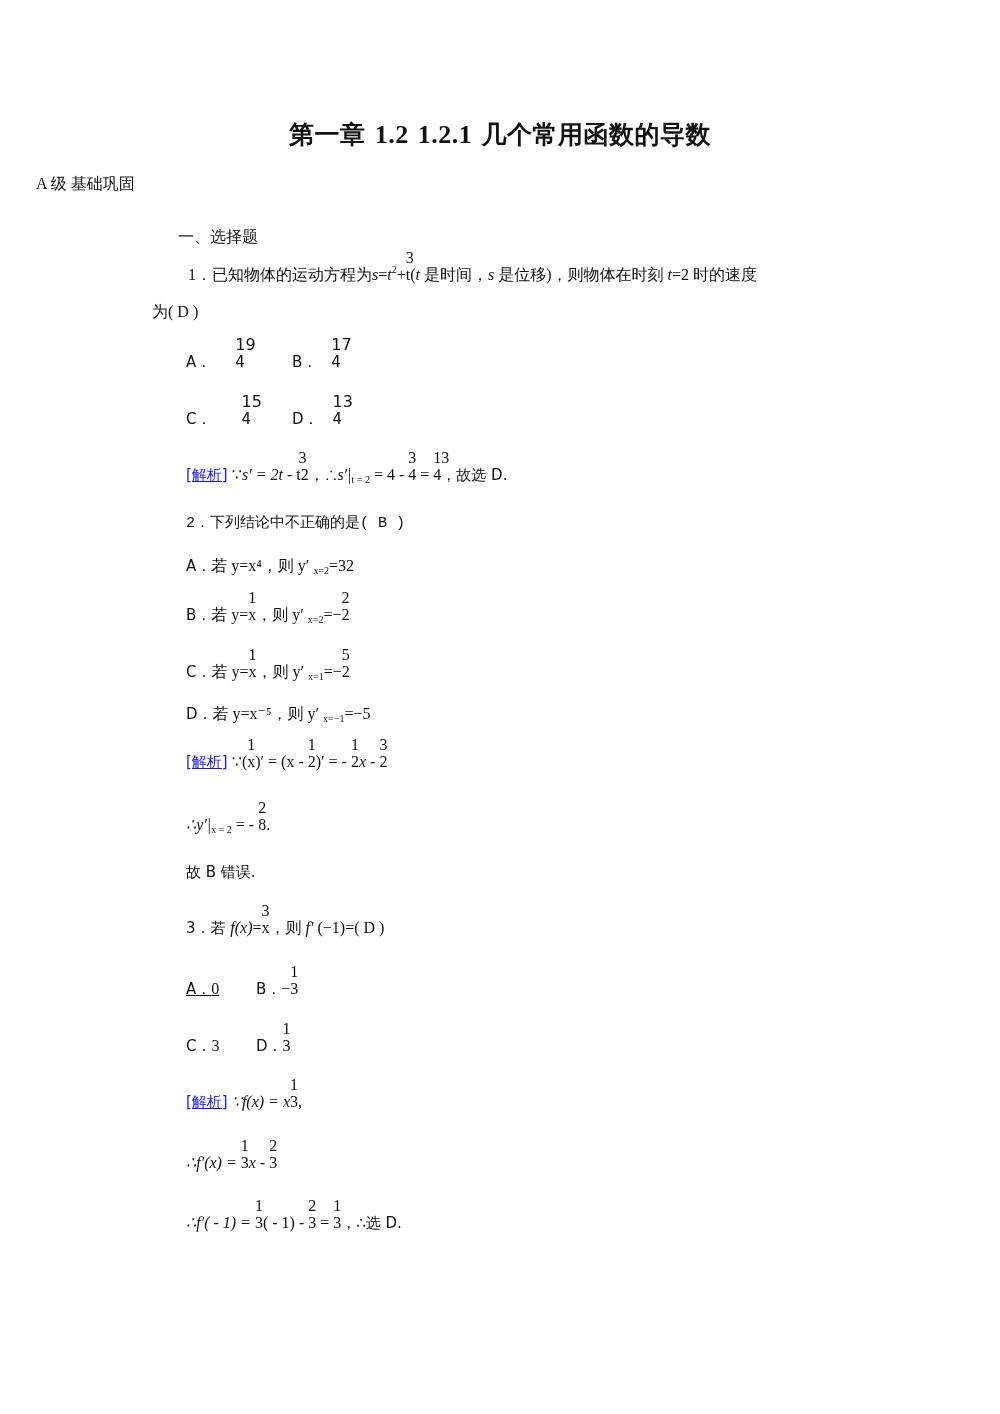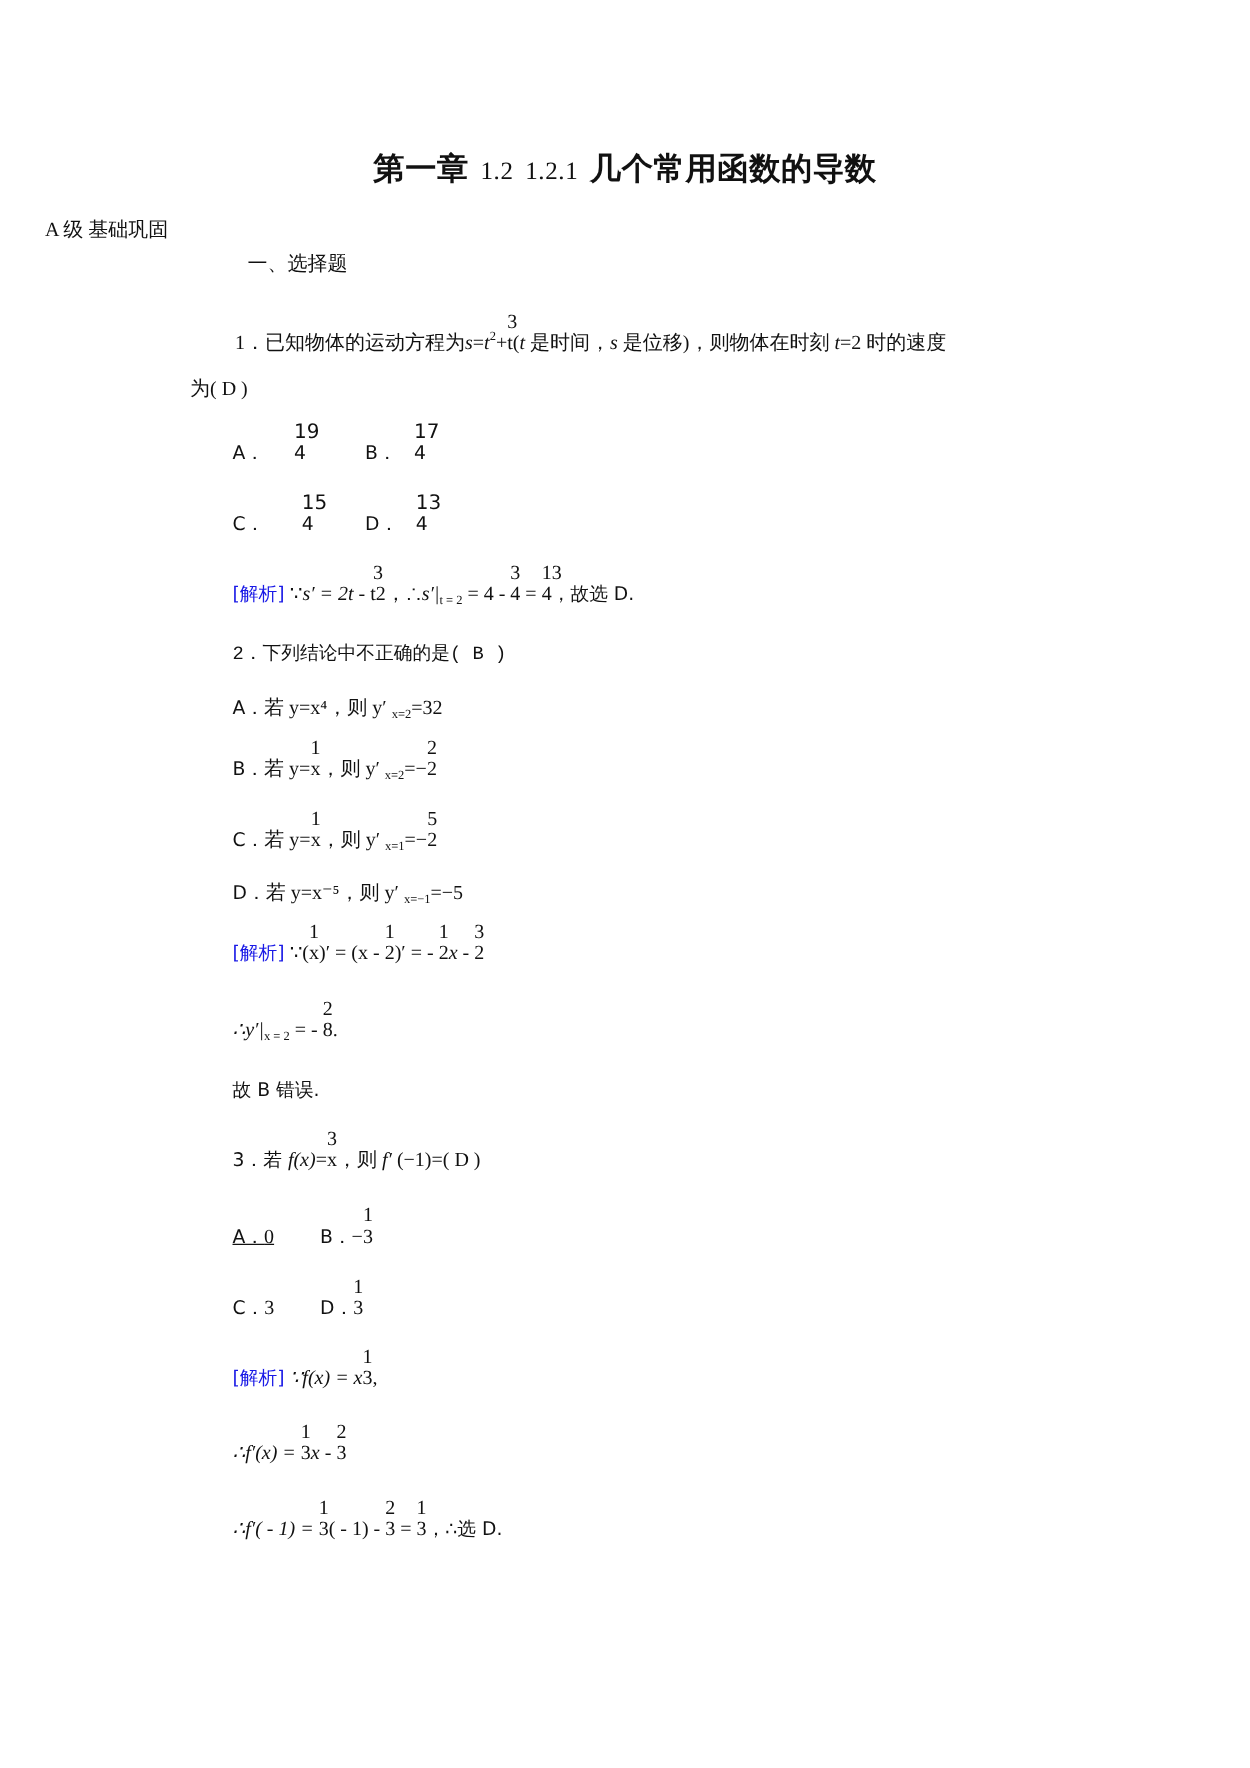--- a/index.html
+++ b/index.html
@@ -1,42 +1,42 @@
 <!DOCTYPE html>
 <html><head>
 <meta charset="utf-8">
 <style>
   html, body { margin: 0; padding: 0; background: #ffffff; }
   body { width: 1000px; height: 1414px; position: relative; overflow: hidden;
          font-family: "Liberation Serif", "DejaVu Serif", serif; color: #111; }
   .abs { position: absolute; white-space: nowrap; }
   .title { left: 0; width: 1000px; top: 118px; text-align: center;
            font-family: "DejaVu Sans", sans-serif; font-weight: bold; font-size: 25px; letter-spacing: 0.5px; }
-  .title .num { font-family: "Liberation Serif", serif; font-weight: normal; font-size: 20px; }
+  .title .num { font-family: "Liberation Serif", serif; font-weight: bold; font-size: 26px; }
   .subtitle { left: 0; width: 1000px; top: 174px; text-align: left; font-size: 16px; padding-left: 36px; }
   .line { font-size: 16px; line-height: 20px; }
-  .blue { color: #1a1ae6; font-family: "DejaVu Sans", sans-serif; font-size: 15px; }
+  .blue { color: #1a1ae6; font-family: "DejaVu Sans", sans-serif; font-size: 15px; text-decoration: underline; }
   i, .it { font-style: italic; }
   .frac { display: inline-block; position: relative; vertical-align: baseline; text-align: center; }
   .frac .top { position: absolute; left: 0; right: 0; top: -17px; font-size: 16px; font-style: normal; }
   .sub { font-size: 10px; vertical-align: -3px; text-align: center; }
   .sup { font-size: 10px; vertical-align: 7px; }
   .sans { font-family: "DejaVu Sans", sans-serif; font-size: 15px; }
 </style>
 </head>
 <body>
 
 <div class="abs title">
   <span>第一章</span>
   <span class="num">1.2</span>
   <span class="num">1.2.1</span>
   <span>几个常用函数的导数</span>
 </div>
 <div class="abs subtitle">A 级  基础巩固</div>
-<div class="abs line" style="left:178px; top:202px;margin-left:20px;">一、选择题</div>
+<div class="abs line" style="left:178px; top:227px;">一、选择题</div>
 
 <div class="abs line" style="left:188px; top:260px;">
   <span>1．</span><span>已知物体的运动方程为</span><i>s</i><span>=</span><i>t</i><span class="sup">2</span><span>+</span><span class="frac"><span class="top">3</span><span>t</span></span><span>(</span><i>t</i><span> 是时间，</span><i>s</i><span> 是位移)，则物体在时刻 </span><i>t</i><span>=2 时的速度</span>
 </div>
 <div class="abs line" style="left:152px; top:302px;">为( D )</div>
 
 <div class="abs line sans" style="left:186px; top:352px;">
   <span>A．</span><span class="frac" style="margin-left:24px"><span class="top">19</span><span>4</span></span>
 </div>
 <div class="abs line sans" style="left:292px; top:352px;">

